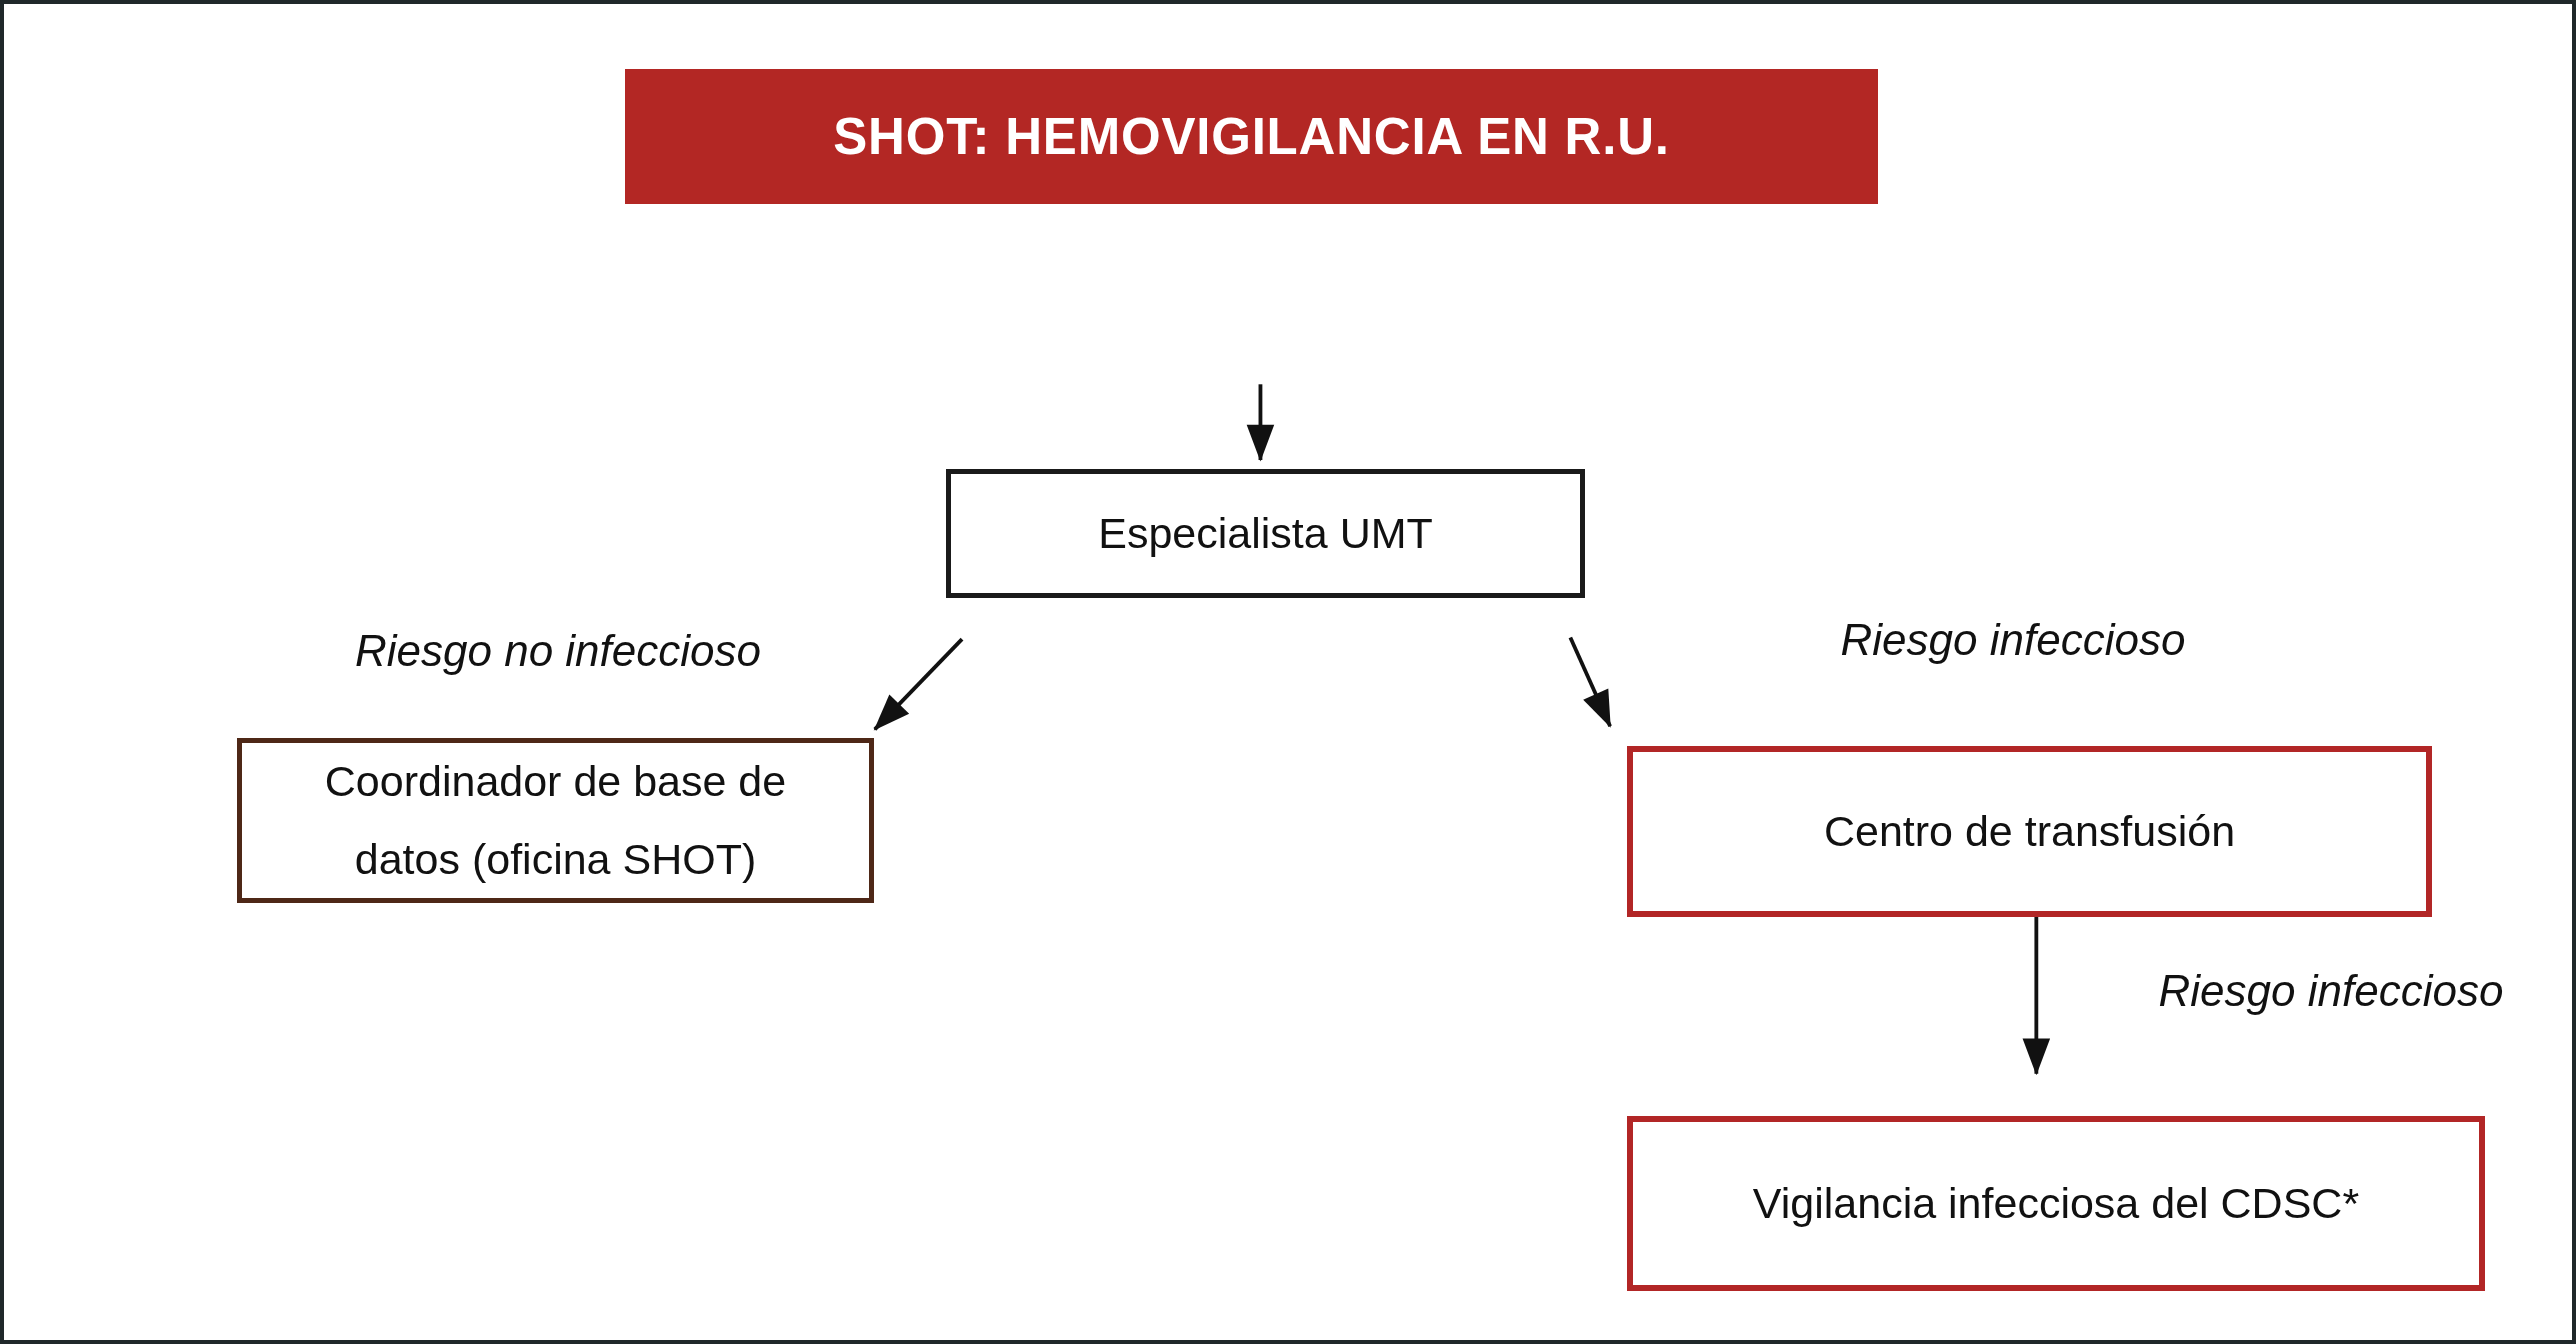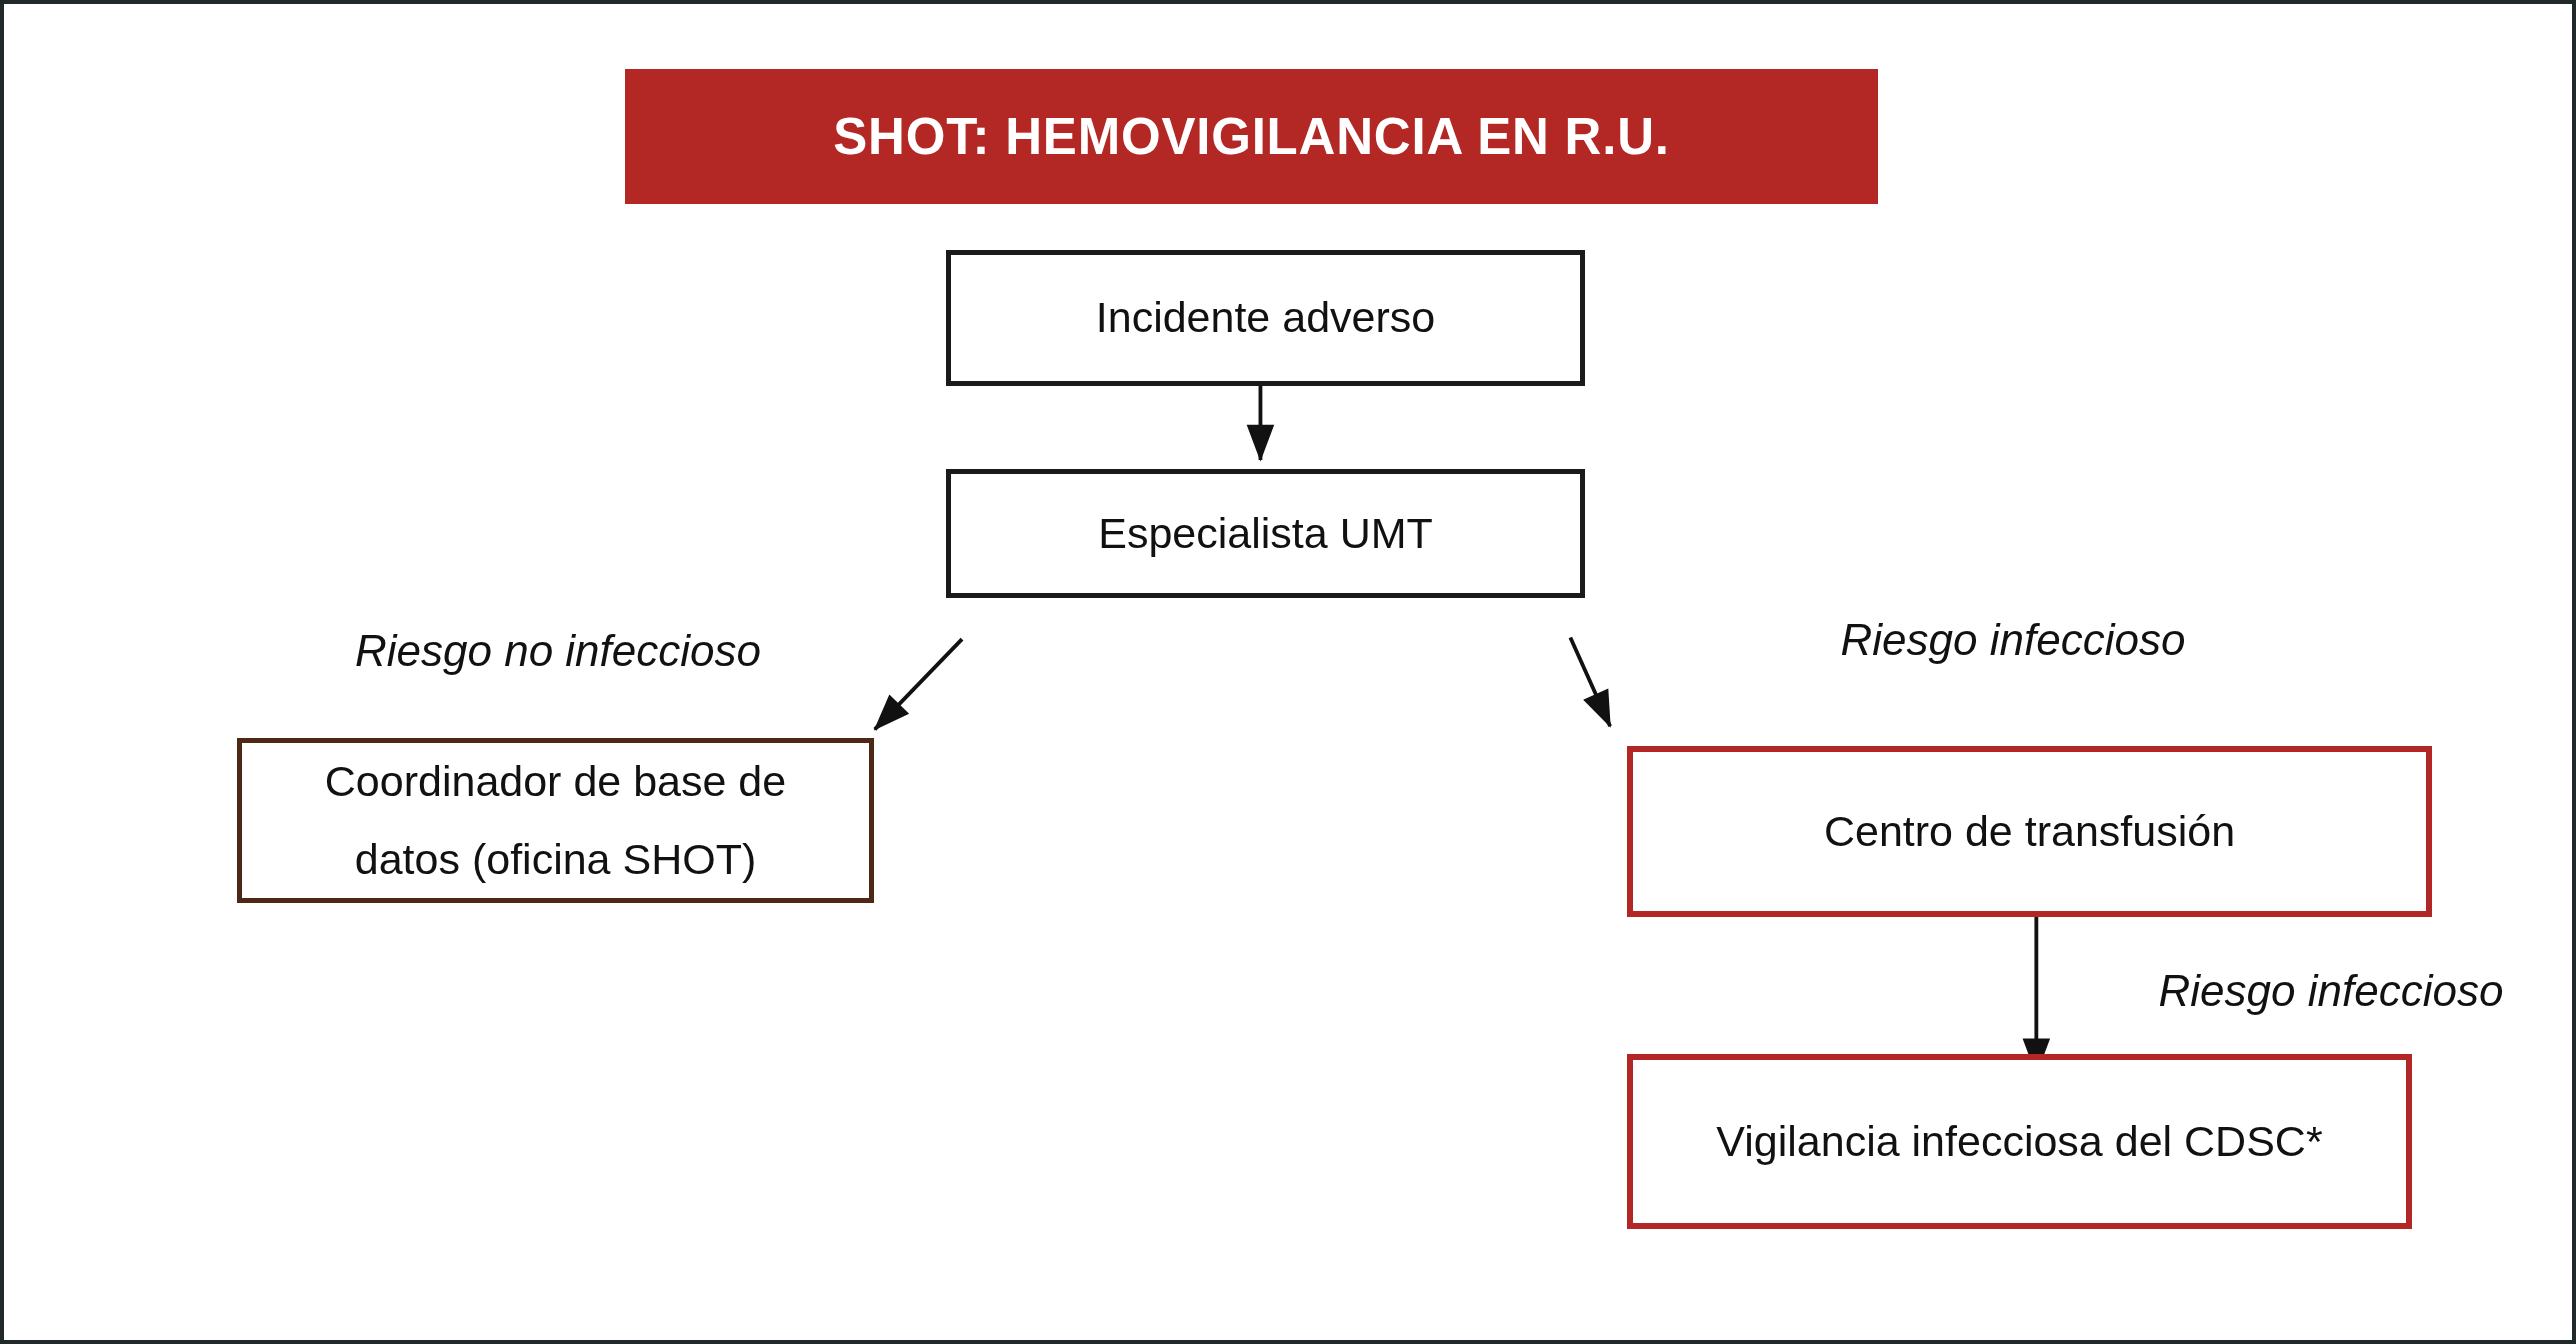--- a/index.html
+++ b/index.html
@@ -39,21 +39,21 @@
     line-height:1.8;
   }
   .node-black{border:5.4px solid var(--black-box-border);}
   .node-brown{border:5.4px solid var(--brown-box-border);}
   .node-red{border:6.2px solid var(--red-box-border);margin-top:8px;}
   #node-incidente{left:942px;top:246px;width:639px;height:136px;}
   #node-especialista{left:942px;top:465px;width:639px;height:129px;}
   #node-coordinador{left:233px;top:734px;width:637px;height:165px;}
   #node-coordinador .node-text{max-width:524px;}
   #node-centro{left:1623px;top:734px;width:805px;height:171px;}
-  #node-vigilancia{left:1623px;top:1042px;width:785px;height:175px;text-align:center;}
+  #node-vigilancia{left:1623px;top:1104px;width:858px;height:175px;text-align:center;}
   .edge-label{
     position:absolute;
     font-style:italic;
     font-size:44px;
     text-align:center;
     white-space:nowrap;
   }
   #label-left{left:299px;top:622px;width:510px;}
   #label-right-top{left:1755px;top:611px;width:508px;}
   #label-right-bottom{left:2077px;top:962px;width:500px;}
@@ -78,23 +78,20 @@
       <marker id="ah" viewBox="0 0 52 40" refX="48" refY="20" markerWidth="52" markerHeight="40" markerUnits="userSpaceOnUse" orient="auto">
         <path d="M2,2 L50,20 L2,38 Z" fill="currentColor"></path>
       </marker>
     </defs>
     <line x1="1637" y1="497" x2="1637" y2="596" marker-end="url(#ah)"></line>
     <line x1="1247" y1="830" x2="1133" y2="948" marker-end="url(#ah)"></line>
     <line x1="2042" y1="828" x2="2094" y2="944" marker-end="url(#ah)"></line>
     <line x1="2651" y1="1176" x2="2651" y2="1398" marker-end="url(#ah)"></line>
   </svg>
 
-  <div class="node node-black" id="node-incidente">
-    <span class="node-text">Incidente adverso</span>
-  </div>
 
   <div class="node node-black" id="node-especialista">
     <span class="node-text">Especialista UMT</span>
   </div>
 
   <div class="edge-label" id="label-left">Riesgo no infeccioso</div>
 
   <div class="edge-label" id="label-right-top">Riesgo infeccioso</div>
 
   <div class="node node-brown" id="node-coordinador">

